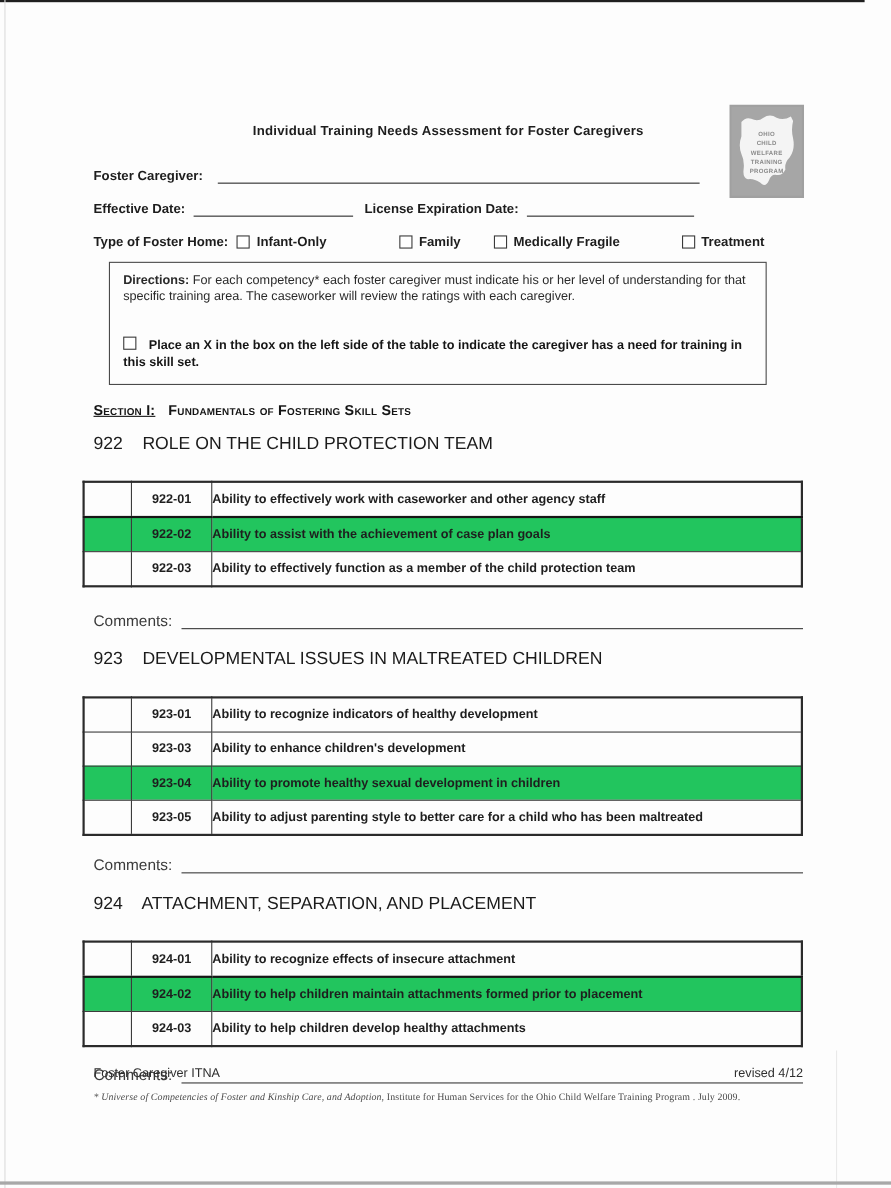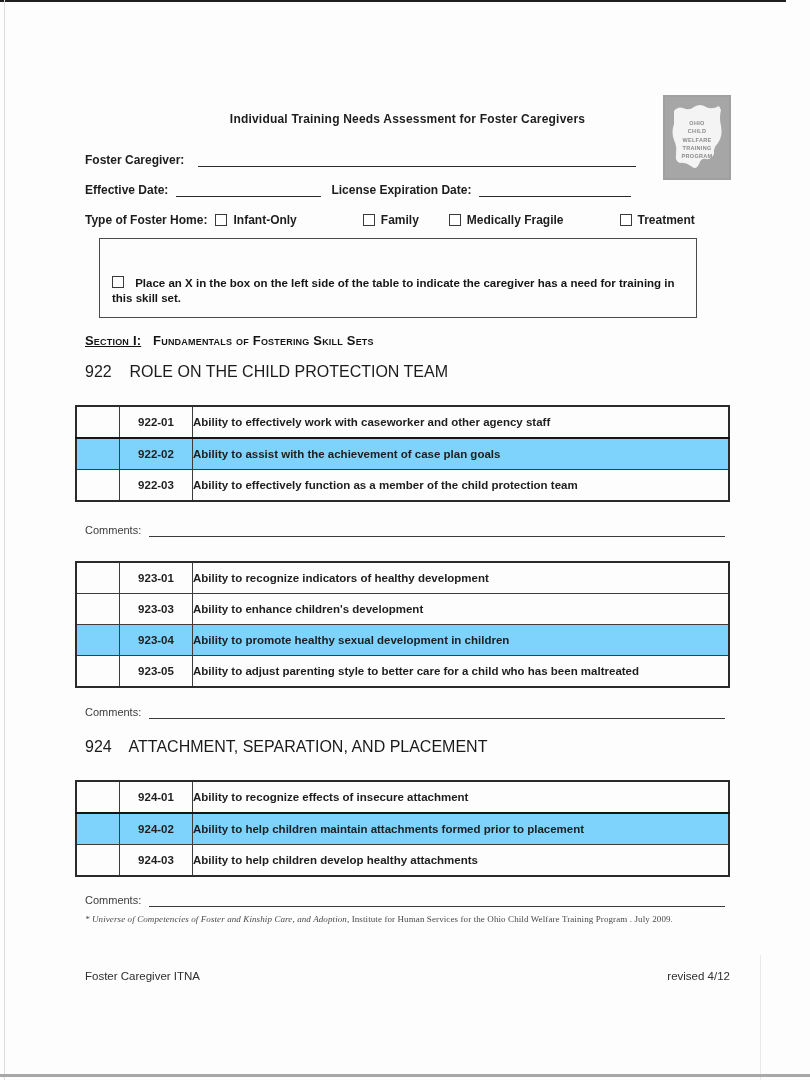--- a/index.html
+++ b/index.html
@@ -69,26 +69,26 @@
   table.skills{
     border-collapse:collapse;margin-top:24px;margin-left:-10px;
     width:655px;table-layout:fixed;
     border:2px solid #2b2b2b;
   }
   table.skills td{
     border:1px solid #3c3c3c;height:30px;padding:0;
     font-size:11.5px;font-weight:bold;color:#1e1e1e;
   }
   table.skills tr.thick td{border-top:2.6px solid #151515;}
-  table.skills tr.shaded td{background:#7dd3fc;}
+  table.skills tr.shaded td{background:#22c55e;}
   td.c-check{width:42px;}
   td.c-code{width:72px;text-align:center;}
   td.c-desc{padding-left:10px;}
 
-  .comments-row{display:flex;font-size:11px;color:#3b3b3b;}
+  .comments-row{display:flex;align-items:flex-end;font-size:14px;color:#3b3b3b;}
   .cr-1{margin-top:22px;} .cr-2{margin-top:18px;} .cr-3{margin-top:17px;}
   .bl-comments{flex:1;margin-left:8px;max-width:576px;border-bottom-color:#3a3a3a;height:12px;}
 
   .footnote{
     margin-top:7px;font-family:"Liberation Serif","DejaVu Serif",serif;
     font-size:9px;color:#4a4a4a;letter-spacing:.1px;
   }
   .footnote .fn-italic{font-style:italic;}
 
   .page-footer{
@@ -150,20 +150,24 @@
       <span class="cb"></span>
       <span>Medically Fragile</span>
     </span>
     <span class="type-item ti-3">
       <span class="cb"></span>
       <span>Treatment</span>
     </span>
   </div>
 
   <div class="directions-box">
+    <div>
+      <span class="d-label">Directions:</span>
+      <span>For each competency* each foster caregiver must indicate his or her level of understanding for that specific training area.  The caseworker will review the ratings with each caregiver.</span>
+    </div>
     <div class="d-check-line">
       <span class="cb"></span>
       <span>Place an X in the box on the left side of the table to indicate the caregiver has a need for training in this skill set.</span>
     </div>
   </div>
 
   <div class="section-heading">
     <span class="sec-label">Section I:</span>
     <span>Fundamentals of Fostering Skill Sets</span>
   </div>
@@ -189,20 +193,24 @@
         <td class="c-code">922-03</td>
         <td class="c-desc">Ability to effectively function as a member of the child protection team</td>
       </tr>
     </tbody>
   </table>
   <div class="comments-row cr-1">
     <span>Comments:</span>
     <span class="blank-line bl-comments"></span>
   </div>
 
+  <div class="skill-heading sh-923">
+    <span class="num">923</span>
+    <span>DEVELOPMENTAL ISSUES IN MALTREATED CHILDREN</span>
+  </div>
   <table class="skills">
     <tbody>
       <tr>
         <td class="c-check"></td>
         <td class="c-code">923-01</td>
         <td class="c-desc">Ability to recognize indicators of healthy development</td>
       </tr>
       <tr>
         <td class="c-check"></td>
         <td class="c-code">923-03</td>

